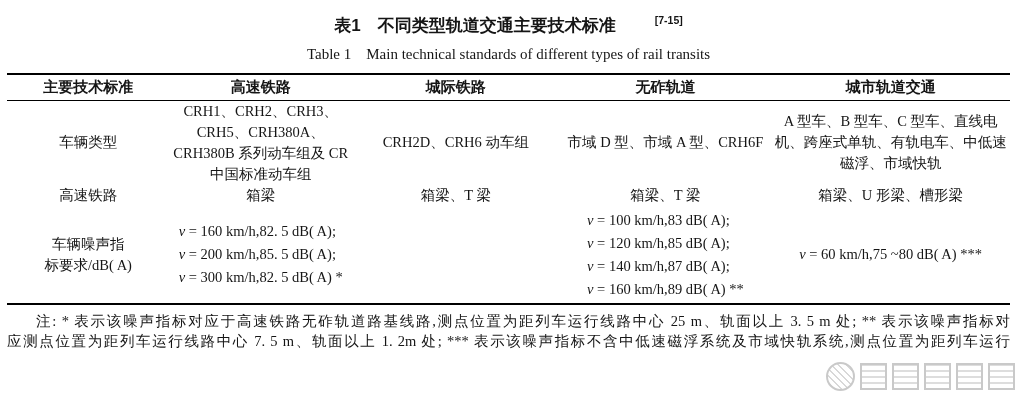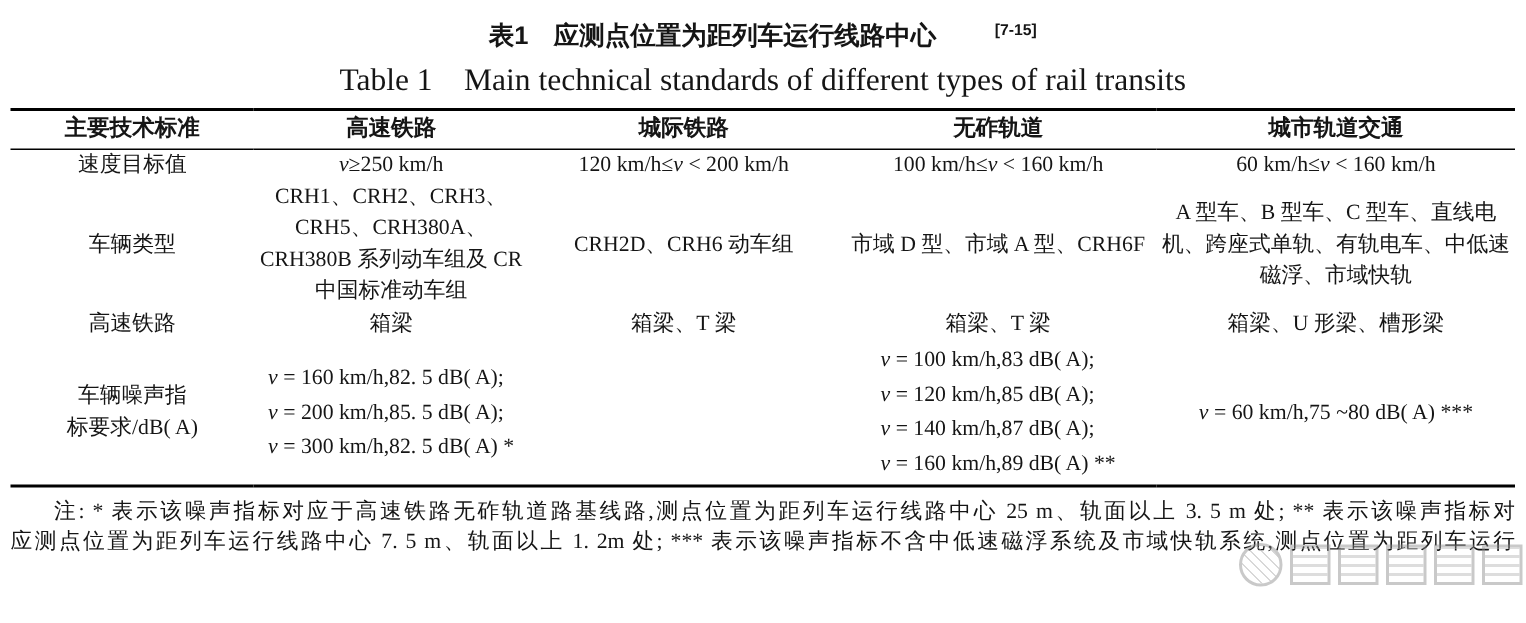--- a/index.html
+++ b/index.html
@@ -9,21 +9,21 @@
     font-family:"Liberation Serif","DejaVu Serif",serif;
   }
   .title-zh {
     margin-top:8px; text-align:center; white-space:pre-wrap;
     font-family:"Liberation Sans","DejaVu Sans",sans-serif;
     font-weight:bold; font-size:17px; line-height:24px;
   }
   .title-zh sup { font-size:10.5px; font-weight:bold; vertical-align:super;padding-left:39px; }
   .title-en {
     margin-top:6px; text-align:center; white-space:pre-wrap;
-    font-size:21px; line-height:20px;
+    font-size:15px; line-height:20px;
   }
   table.standards {
     width:calc(100% - 14px); margin:9px 7px 0 7px;
     border-collapse:collapse; table-layout:fixed;
     border-top:2.5px solid #000; border-bottom:2.5px solid #000;
     font-size:14.5px;
   }
   thead th {
     font-weight:bold; font-size:15px; padding:2px 0 2px 0;
     border-bottom:1.3px solid #000; line-height:21px;
@@ -48,21 +48,21 @@
   .wm-circle { width:25px; height:25px; border:2px solid #8a8a8a; border-radius:50%;
     background:repeating-linear-gradient(45deg, transparent 0 4px, #aaa 4px 5px); }
   .wm-box { width:23px; height:23px; border:2px solid #8a8a8a;
     background:repeating-linear-gradient(0deg, transparent 0 4px, #b5b5b5 4px 6px); }
 </style>
 </head>
 <body>
 
 <div class="page">
 
-  <div class="title-zh"><span>表1　应测点位置为距列车运行线路中心</span><sup>[7-15]</sup></div>
+  <div class="title-zh"><span>表1　不同类型轨道交通主要技术标准</span><sup>[7-15]</sup></div>
 
   <div class="title-en">Table 1　Main technical standards of different types of rail transits</div>
 
   <table class="standards">
     <colgroup>
       <col style="width:16.2%">
         <col style="width:18.2%">
         <col style="width:20.7%">
         <col style="width:21.1%">
         <col style="width:23.8%">
@@ -70,27 +70,20 @@
     <thead>
       <tr>
         <th>主要技术标准</th>
         <th>高速铁路</th>
         <th>城际铁路</th>
         <th>无砟轨道</th>
         <th>城市轨道交通</th>
       </tr>
     </thead>
     <tbody>
-      <tr class="r-speed">
-        <td>速度目标值</td>
-        <td><i>v</i>≥250 km/h</td>
-        <td>120 km/h≤<i>v</i> &lt; 200 km/h</td>
-        <td>100 km/h≤<i>v</i> &lt; 160 km/h</td>
-        <td>60 km/h≤<i>v</i> &lt; 160 km/h</td>
-      </tr>
       <tr class="r-vehicle">
         <td>车辆类型</td>
         <td>CRH1、CRH2、CRH3、CRH5、CRH380A、CRH380B 系列动车组及 CR 中国标准动车组</td>
         <td>CRH2D、CRH6 动车组</td>
         <td>市域 D 型、市域 A 型、CRH6F</td>
         <td>A 型车、B 型车、C 型车、直线电机、跨座式单轨、有轨电车、中低速磁浮、市域快轨</td>
       </tr>
       <tr class="r-bridge">
         <td>高速铁路</td>
         <td>箱梁</td>

